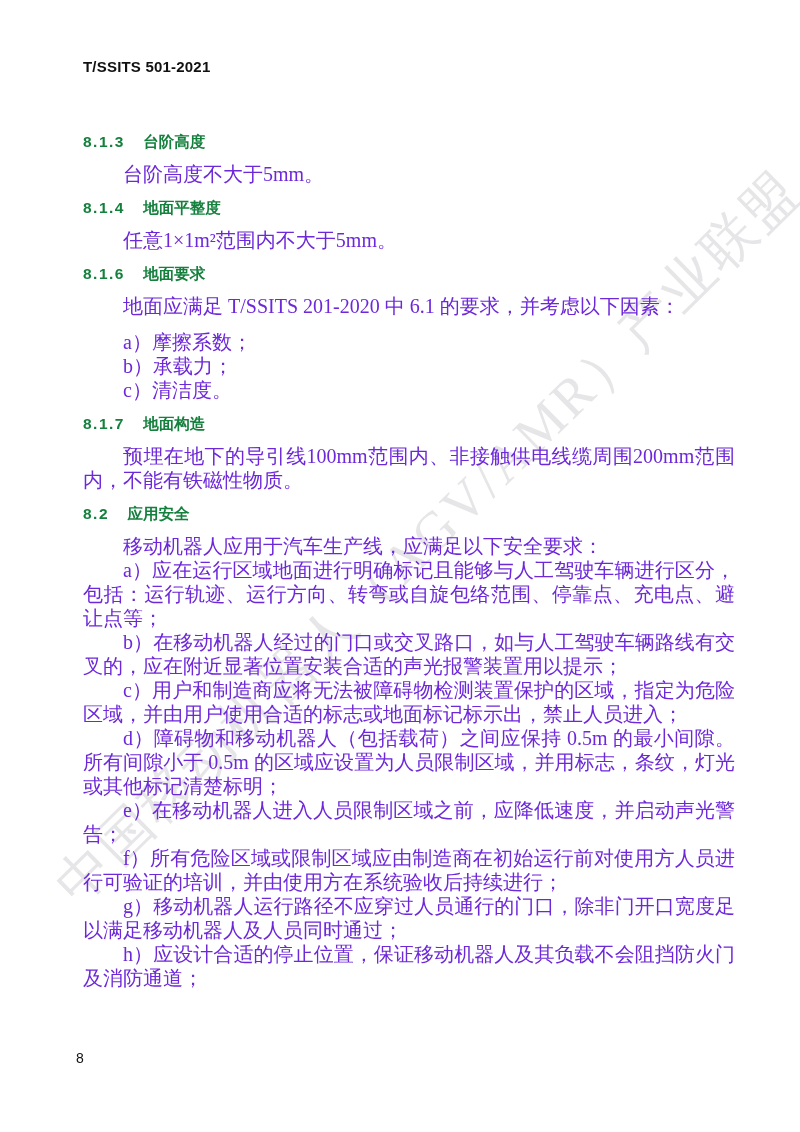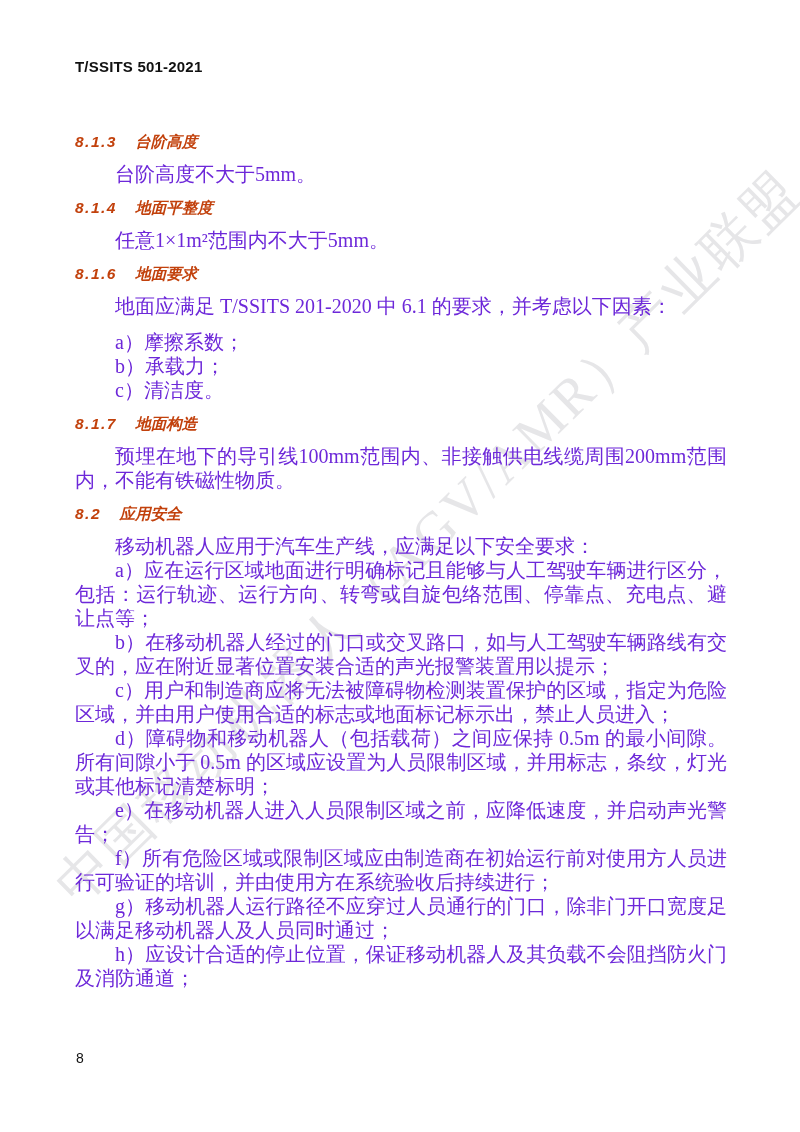--- a/index.html
+++ b/index.html
@@ -25,43 +25,42 @@
     font-size: 54px;
     letter-spacing: 3px;
     white-space: nowrap;
     color: #e6e6e8;
     pointer-events: none;
     user-select: none;
     z-index: 0;
   }
   .content {
     position: absolute;
-    left: 75px;
+    left: 83px;
     top: 57px;
     width: 652px;
     z-index: 1;
   }
   .doc-number {
     font-family: "Liberation Sans", "DejaVu Sans", sans-serif;
     font-size: 15px;
     font-weight: 600;
     color: #111111;
     letter-spacing: 0.2px;
     line-height: 20px;
     margin-bottom: 53px;
   }
   section { margin: 0; padding: 0; }
   h3 {
     font-family: "Liberation Sans", "DejaVu Sans", sans-serif;
     font-size: 15.5px;
     font-weight: 700;
-    color: #c2410c;
+    color: #15803d;
     line-height: 24px;
     margin: 10px 0 8px 0;
-    font-style: italic;
   }
   section:first-of-type h3 { margin-top: 0; }
   h3 .num { margin-right: 14px; letter-spacing: 1.5px; }
   .body-p {
     font-size: 20px;
     line-height: 24px;
     margin: 0;
     text-align: justify;
     text-indent: 2em;
     color: #6d28d9;

